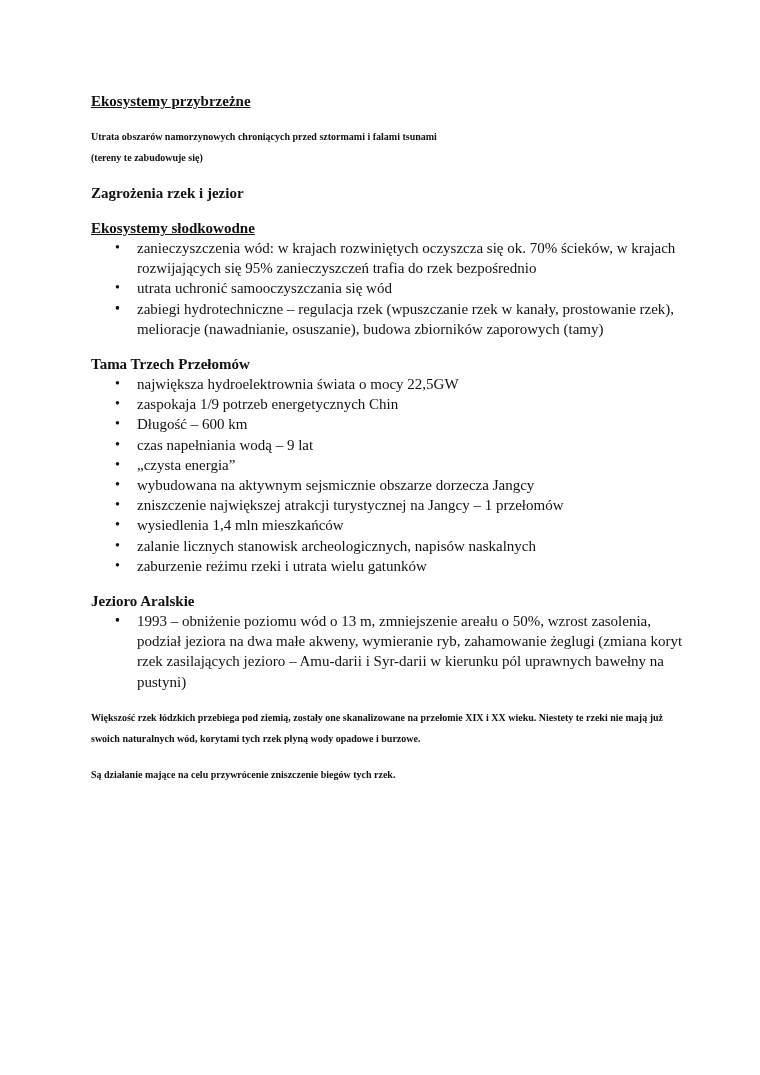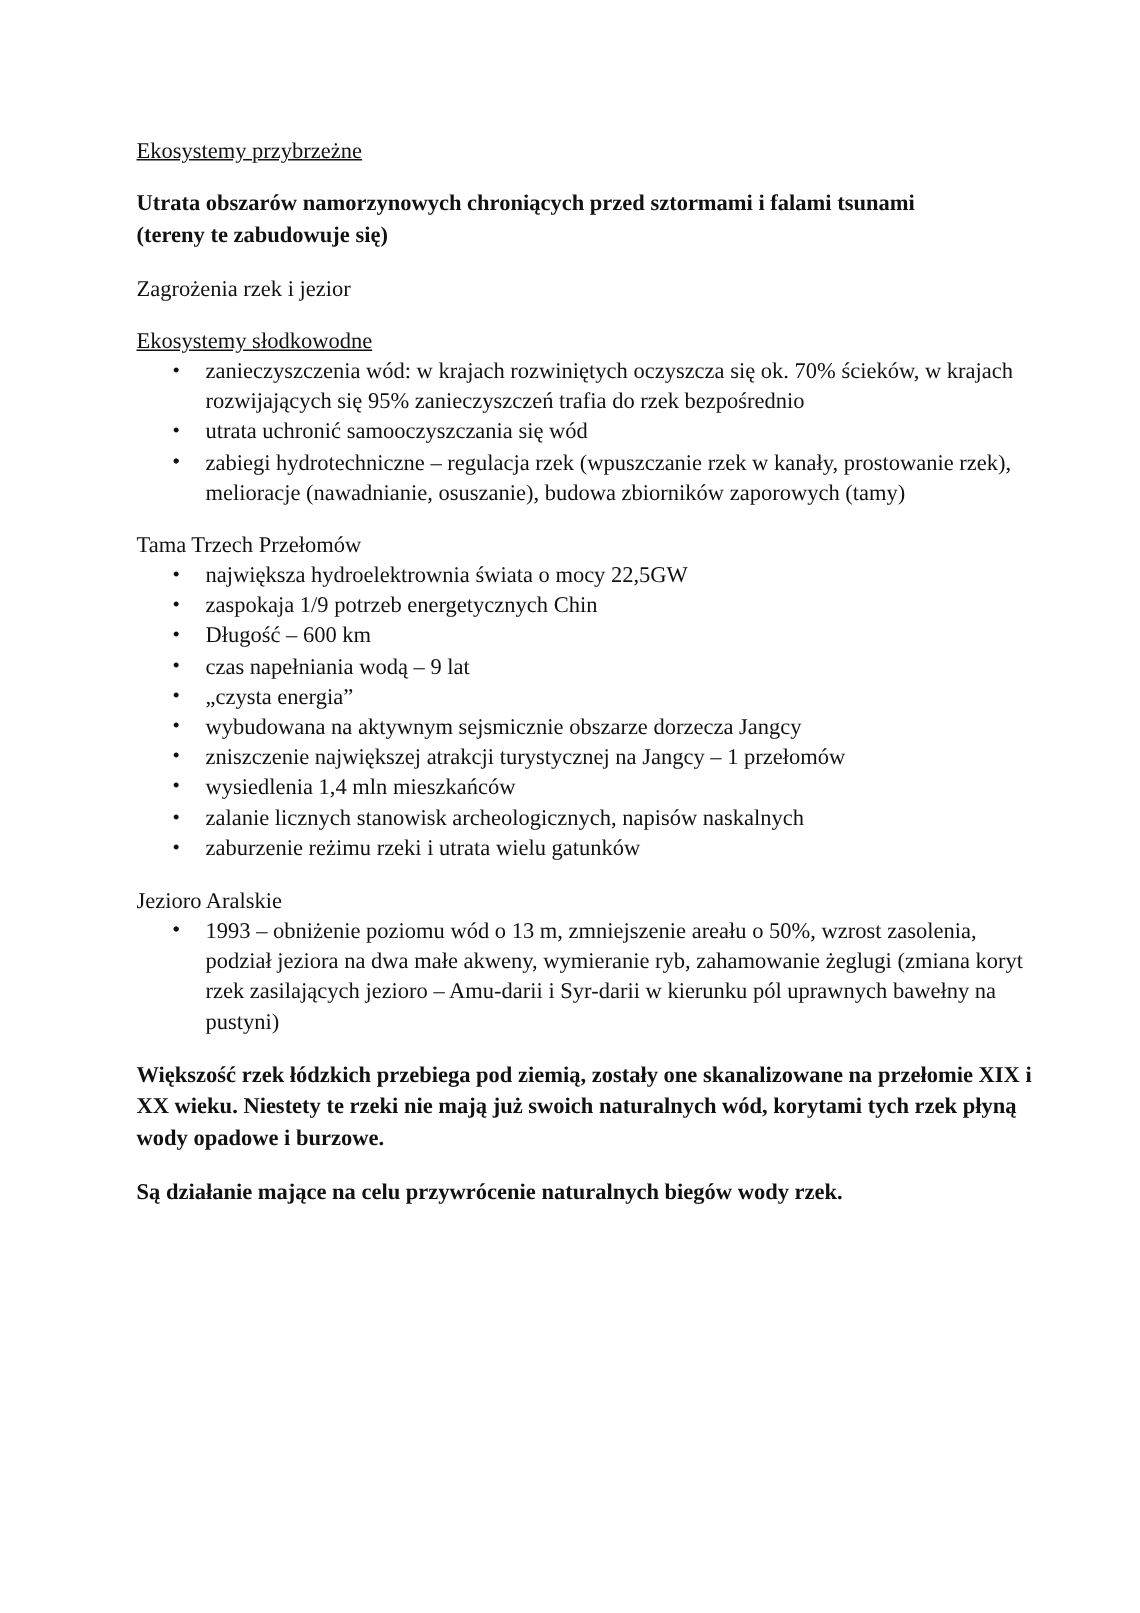--- a/index.html
+++ b/index.html
@@ -20,29 +20,29 @@
       position: absolute;
       left: 91px;
       top: 91px;
       width: 600px;
     }
     .block {
       margin: 0;
       line-height: 20px;
     }
     .heading {
-      font-weight: normal;
+      font-weight: bold;
       font-size: 15px;
     }
     .underline {
       text-decoration: underline;
     }
     .bold-para {
       font-weight: bold;
-      font-size: 15px;
+      font-size: 10px;
       line-height: 21px;
     }
     ul.bullets {
       list-style: none;
       margin: 0;
       padding: 0;
     }
     ul.bullets li {
       position: relative;
       padding-left: 46px;
@@ -99,15 +99,15 @@
   <p class="block heading mt-gap">Jezioro Aralskie</p>
 
   <ul class="bullets mt-list">
     <li><span class="bullet">•</span></li>
     <li><span class="bullet">•</span><span>1993 – obniżenie poziomu wód o 13 m, zmniejszenie areału o 50%, wzrost zasolenia, podział jeziora na dwa małe akweny, wymieranie ryb, zahamowanie żeglugi (zmiana koryt rzek zasilających jezioro – Amu-darii i Syr-darii w kierunku pól uprawnych bawełny na pustyni)</span></li>
   </ul>
 
 
   <p class="block bold-para mt-gap">Większość rzek łódzkich przebiega pod ziemią, zostały one skanalizowane na przełomie XIX i XX wieku. Niestety te rzeki nie mają już swoich naturalnych wód, korytami tych rzek płyną wody opadowe i burzowe.</p>
 
-  <p class="block bold-para mt-gap">Są działanie mające na celu przywrócenie naturalnych biegów wody rzek.</p>
+  <p class="block bold-para mt-gap">Są działanie mające na celu przywrócenie zniszczenie biegów tych rzek.</p>
 
 </div>
 
 </body></html>

